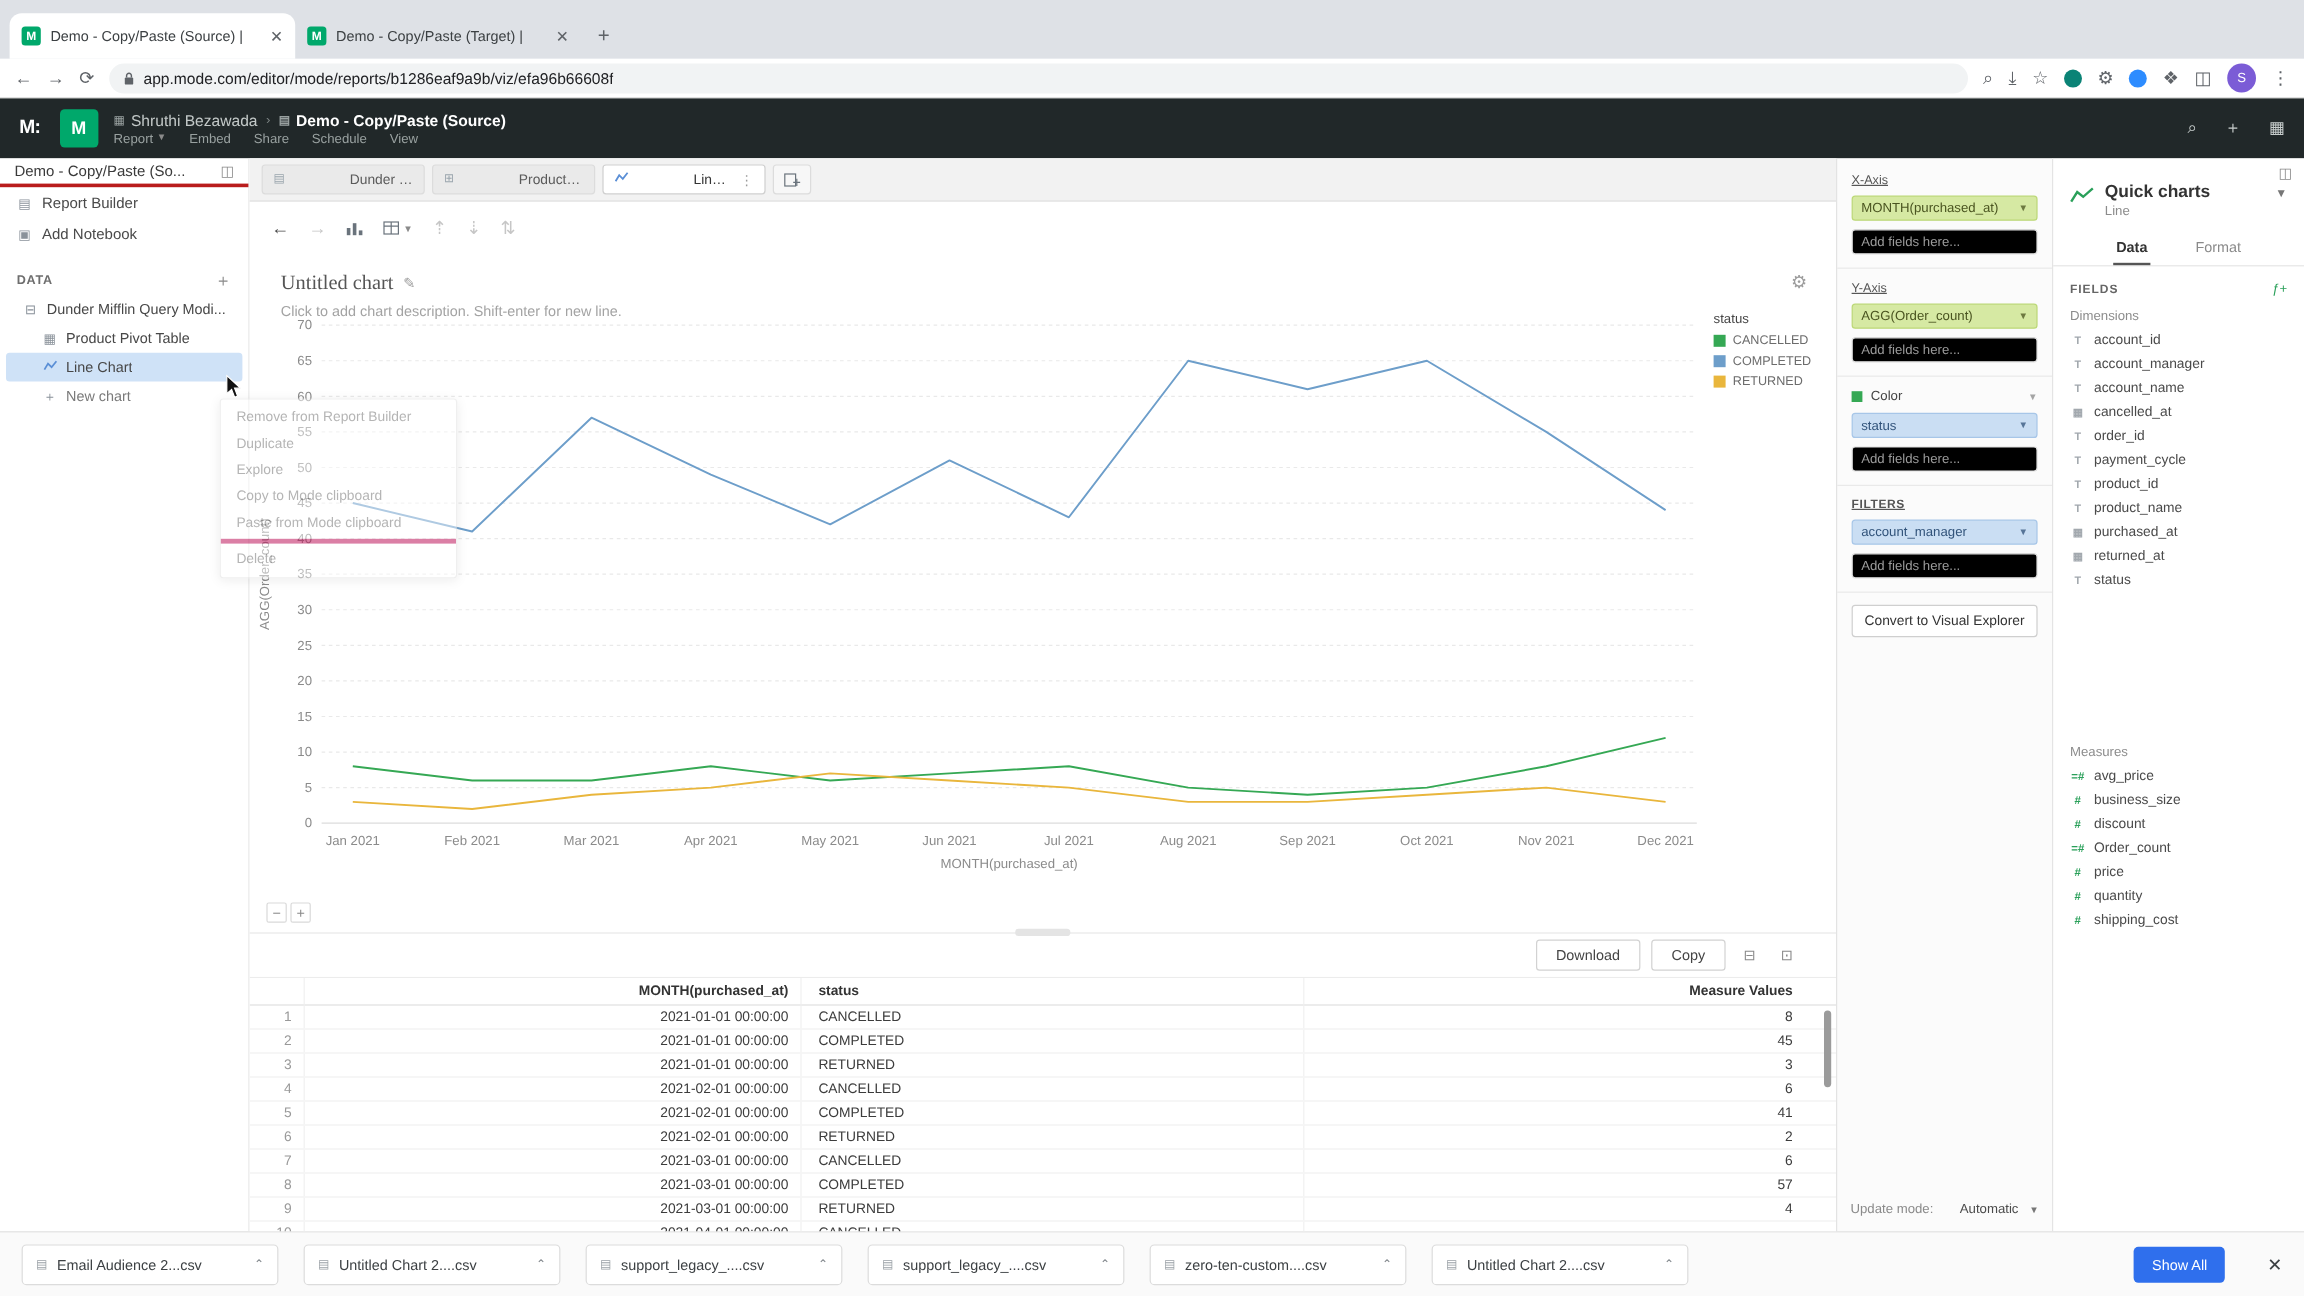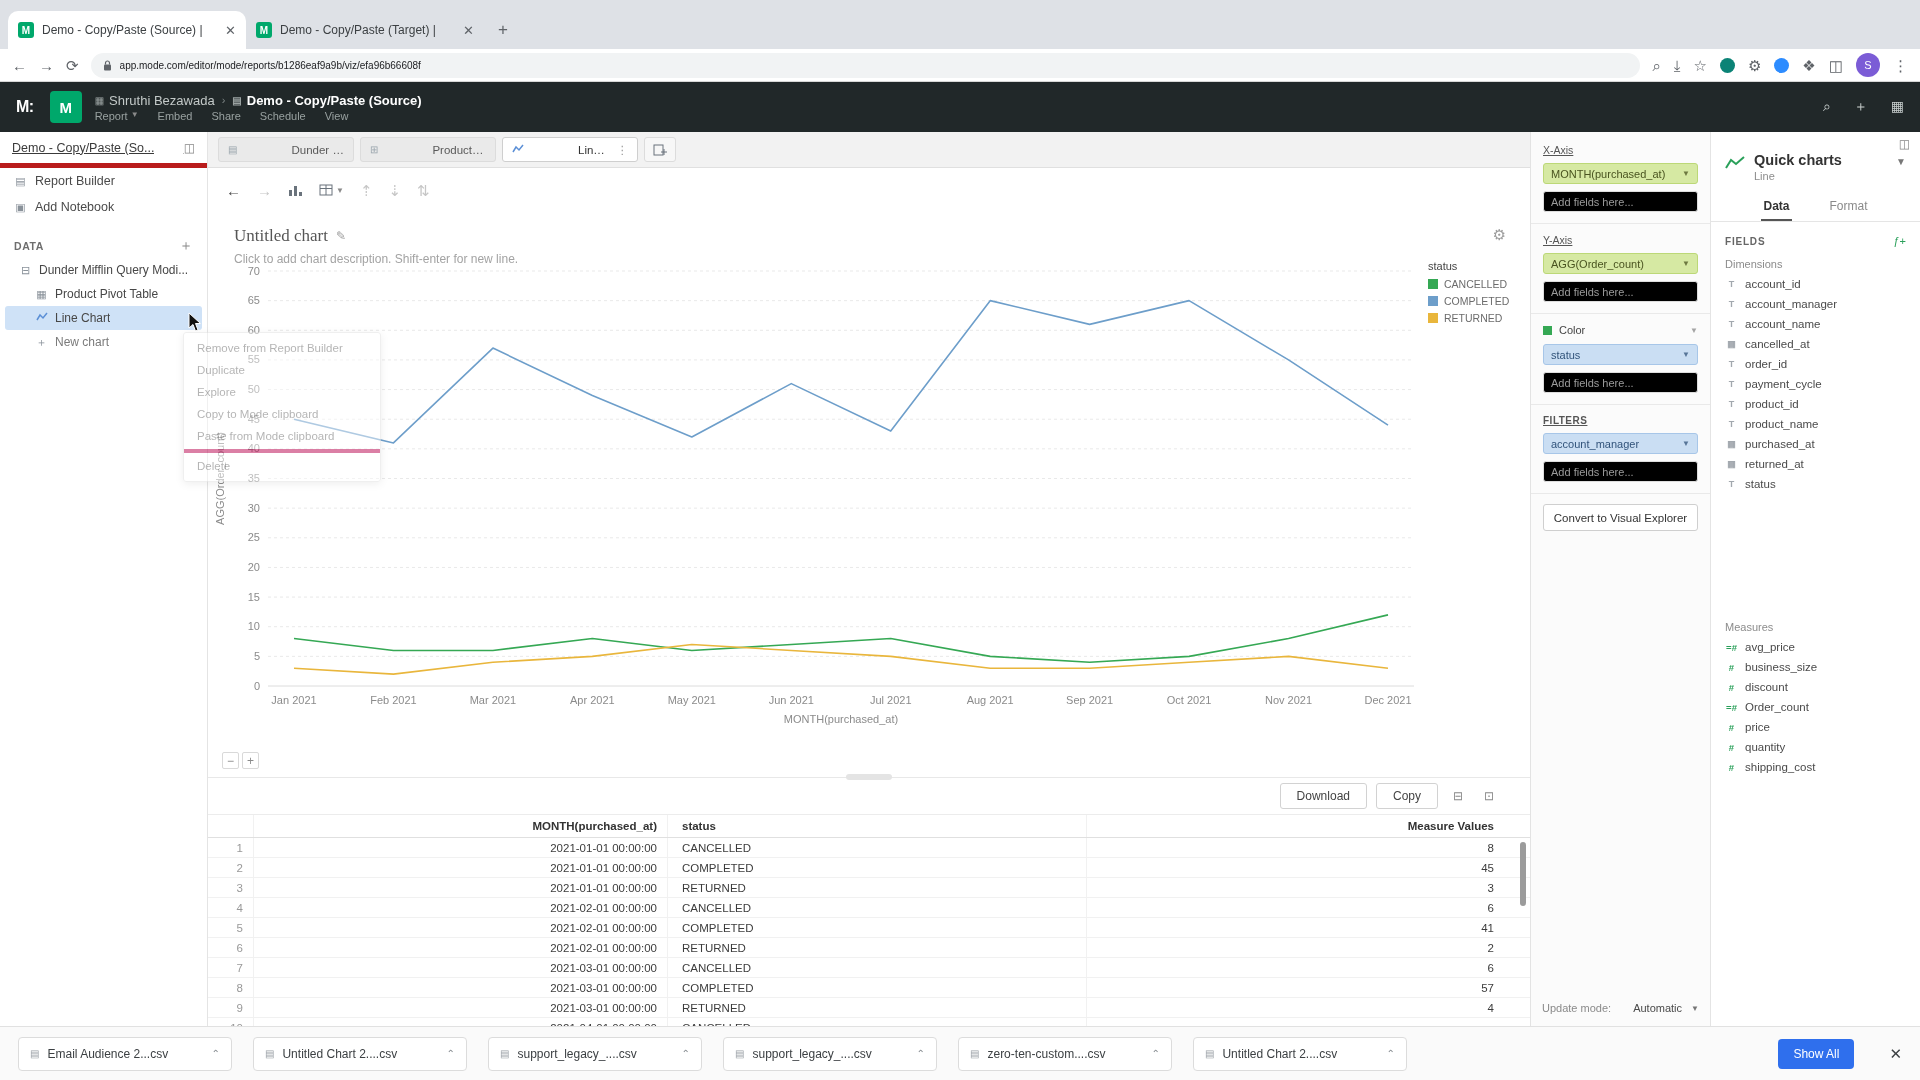--- a/index.html
+++ b/index.html
@@ -15,21 +15,21 @@
   .btab .fav{width:16px;height:16px;border-radius:3px;background:#00a86b;color:#fff;font-size:10px;
     font-weight:bold;display:flex;align-items:center;justify-content:center;flex:0 0 auto;}
   .btab .btitle{flex:1;white-space:nowrap;overflow:hidden;text-overflow:ellipsis;}
   .btab .x{color:#5f6368;font-size:13px;flex:0 0 auto;}
   .newtab{width:26px;height:26px;margin:0 0 6px 6px;display:flex;align-items:center;justify-content:center;
     color:#5f6368;font-size:17px;border-radius:50%;}
   .urlbar{height:33px;background:#fff;border-bottom:1px solid #d7d7d7;display:flex;align-items:center;
     gap:12px;padding:0 12px;flex:0 0 auto;}
   .navic{color:#5f6368;font-size:15px;line-height:1;}
   .addr{flex:1;height:25px;background:#f1f3f4;border-radius:13px;display:flex;align-items:center;
-    gap:8px;padding:0 12px;font-size:10px;color:#202124;min-width:0;}
+    gap:8px;padding:0 12px;font-size:13px;color:#202124;min-width:0;}
   .addr .urltxt{white-space:nowrap;overflow:hidden;}
   .chrome-right{display:flex;align-items:center;gap:13px;}
   .extdot{width:15px;height:15px;border-radius:50%;}
   .avatar{width:24px;height:24px;border-radius:50%;background:#7b5cd6;color:#fff;font-size:11px;
     display:flex;align-items:center;justify-content:center;}
 
   
   .mode-header{height:50px;background:#212829;display:flex;align-items:center;padding:0 16px;flex:0 0 auto;}
   .mlogo{color:#fff;font-weight:700;font-size:16px;margin-right:16px;letter-spacing:-.5px;}
   .ws-avatar{width:32px;height:32px;border-radius:4px;background:#00a86b;color:#fff;font-weight:700;
@@ -42,22 +42,22 @@
   .tinyic{font-size:10px;color:#9aa2a1;}
   .menu-row{display:flex;gap:19px;font-size:11px;color:#99a1a0;}
   .menu-item{display:flex;align-items:flex-start;gap:3px;}
   .hdr-icons{margin-left:auto;display:flex;gap:23px;color:#c7cdcc;font-size:14px;}
 
   
   .workspace{flex:1;display:flex;min-height:0;}
 
   
   .sidebar{width:208px;background:#fff;border-right:1px solid #e4e4e4;flex:0 0 auto;font-size:12.5px;}
-  .sb-head{height:36px;display:flex;align-items:center;justify-content:space-between;padding:0 12px;
-    color:#3a3a3a;border-bottom:5px solid #b91c1c;text-decoration:underline;}
+  .sb-head{height:24px;display:flex;align-items:center;justify-content:space-between;padding:0 12px;
+    color:#3a3a3a;border-bottom:3px solid #b91c1c;}
   .sb-head .ttl{white-space:nowrap;overflow:hidden;text-overflow:ellipsis;}
   .sb-row{height:26px;display:flex;align-items:center;gap:8px;padding:0 14px;color:#4a4a4a;}
   .sb-ic{color:#8a929a;font-size:11px;width:13px;text-align:center;}
   .data-row{margin-top:14px;height:24px;display:flex;align-items:center;justify-content:space-between;
     padding:0 14px;}
   .data-lbl{font-size:10.5px;font-weight:700;letter-spacing:.6px;color:#6e6e6e;}
   .data-plus{color:#8a8a8a;font-size:14px;}
   .tree-row{height:24px;display:flex;align-items:center;gap:7px;padding:0 8px 0 14px;color:#474747;
     font-size:12px;margin:0 5px;border-radius:3px;}
   .tree-row .lbl{white-space:nowrap;overflow:hidden;text-overflow:ellipsis;}

